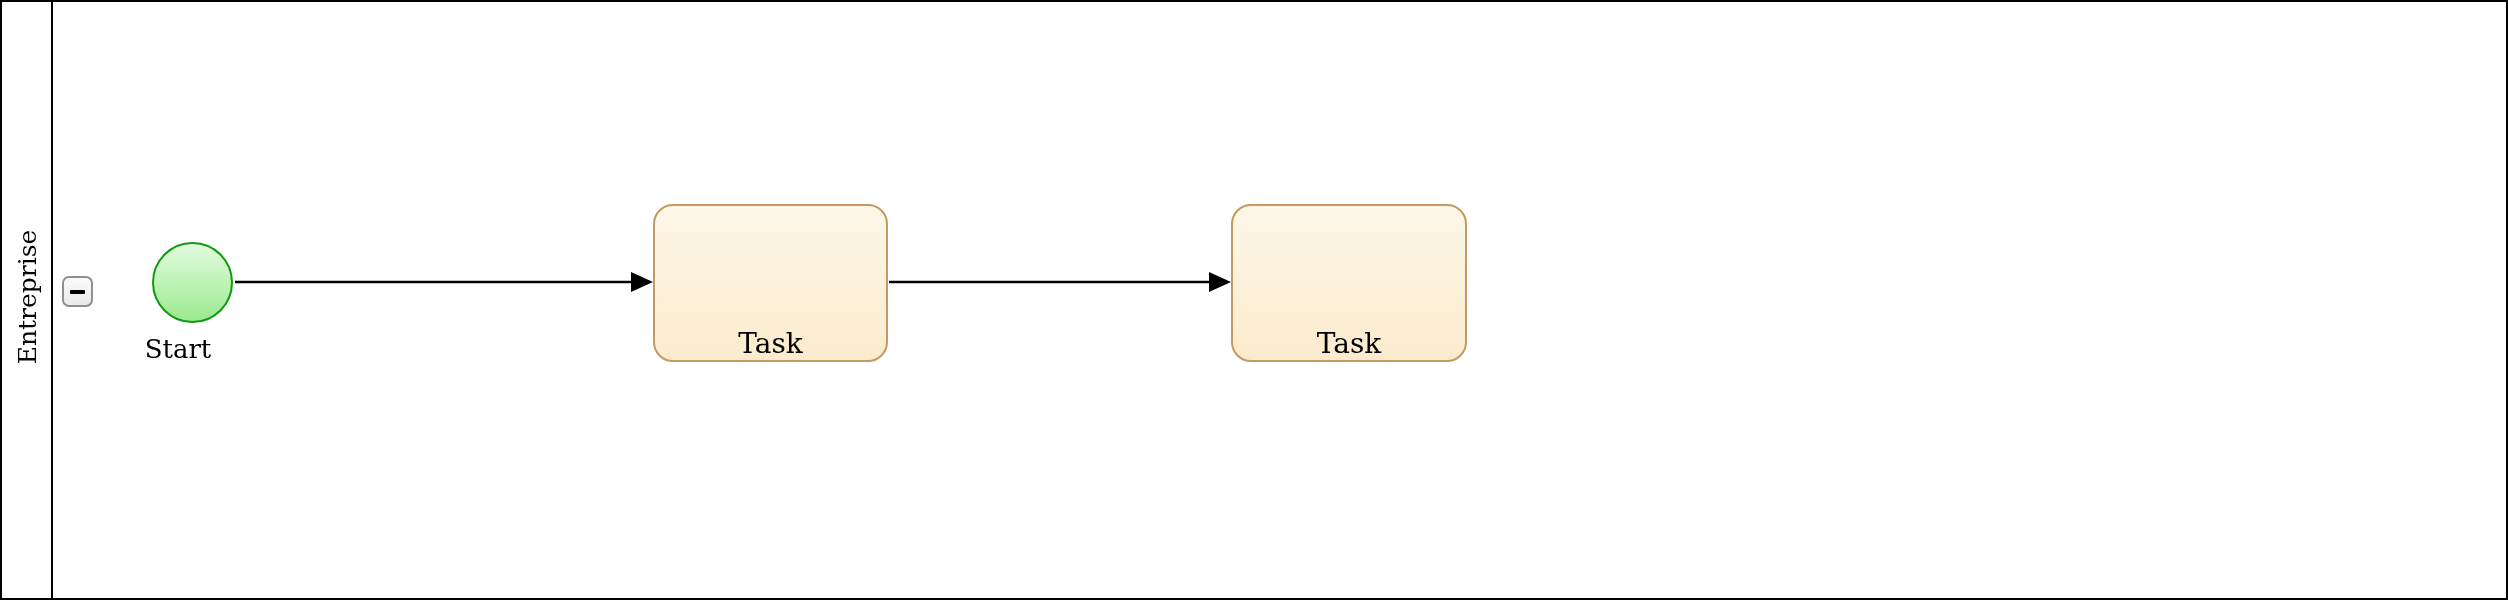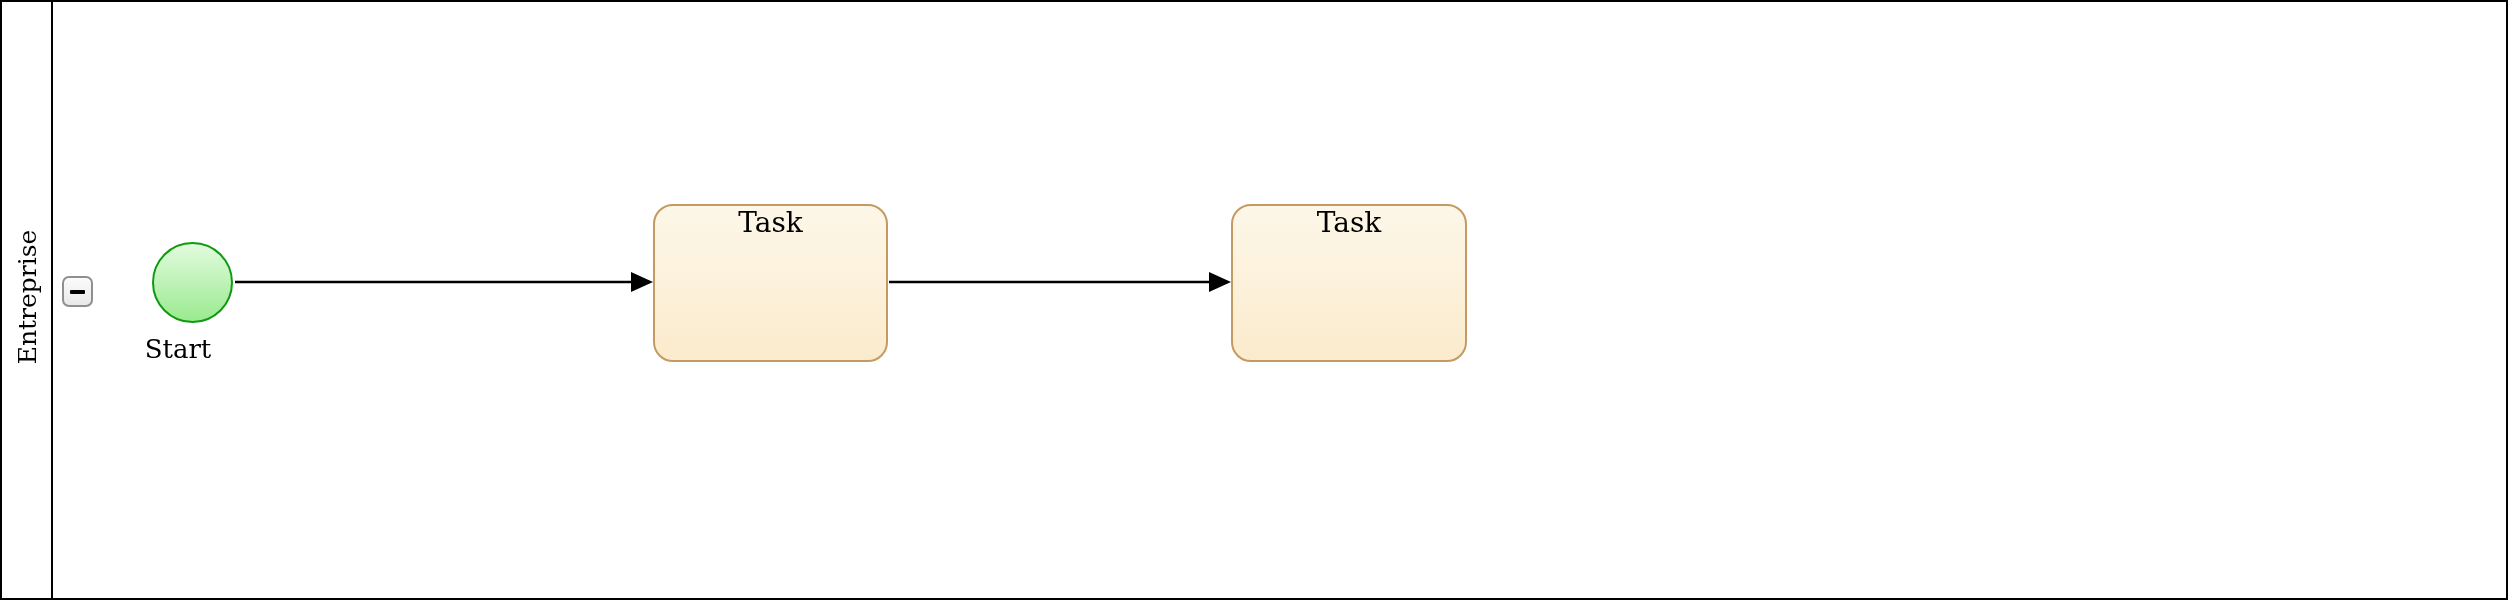--- a/index.html
+++ b/index.html
@@ -66,21 +66,21 @@
   }
   
   .task {
     position: absolute;
     top: 202px;
     height: 158px;
     box-sizing: border-box;
     border: 2px solid #c49a62;
     border-radius: 20px;
     background: linear-gradient(#fdf7e9, #fbebcd);
-    display: flex; align-items: flex-start; justify-content: center;
+    display: flex; align-items: flex-end; justify-content: center;
     font-size: 28px;
     color: #000000;
   }
   #task-1 { left: 651px; width: 235px; }
   #task-2 { left: 1229px; width: 236px; }
   
   #edges {
     position: absolute;
     left: 0; top: 0;
     width: 2508px; height: 600px;

